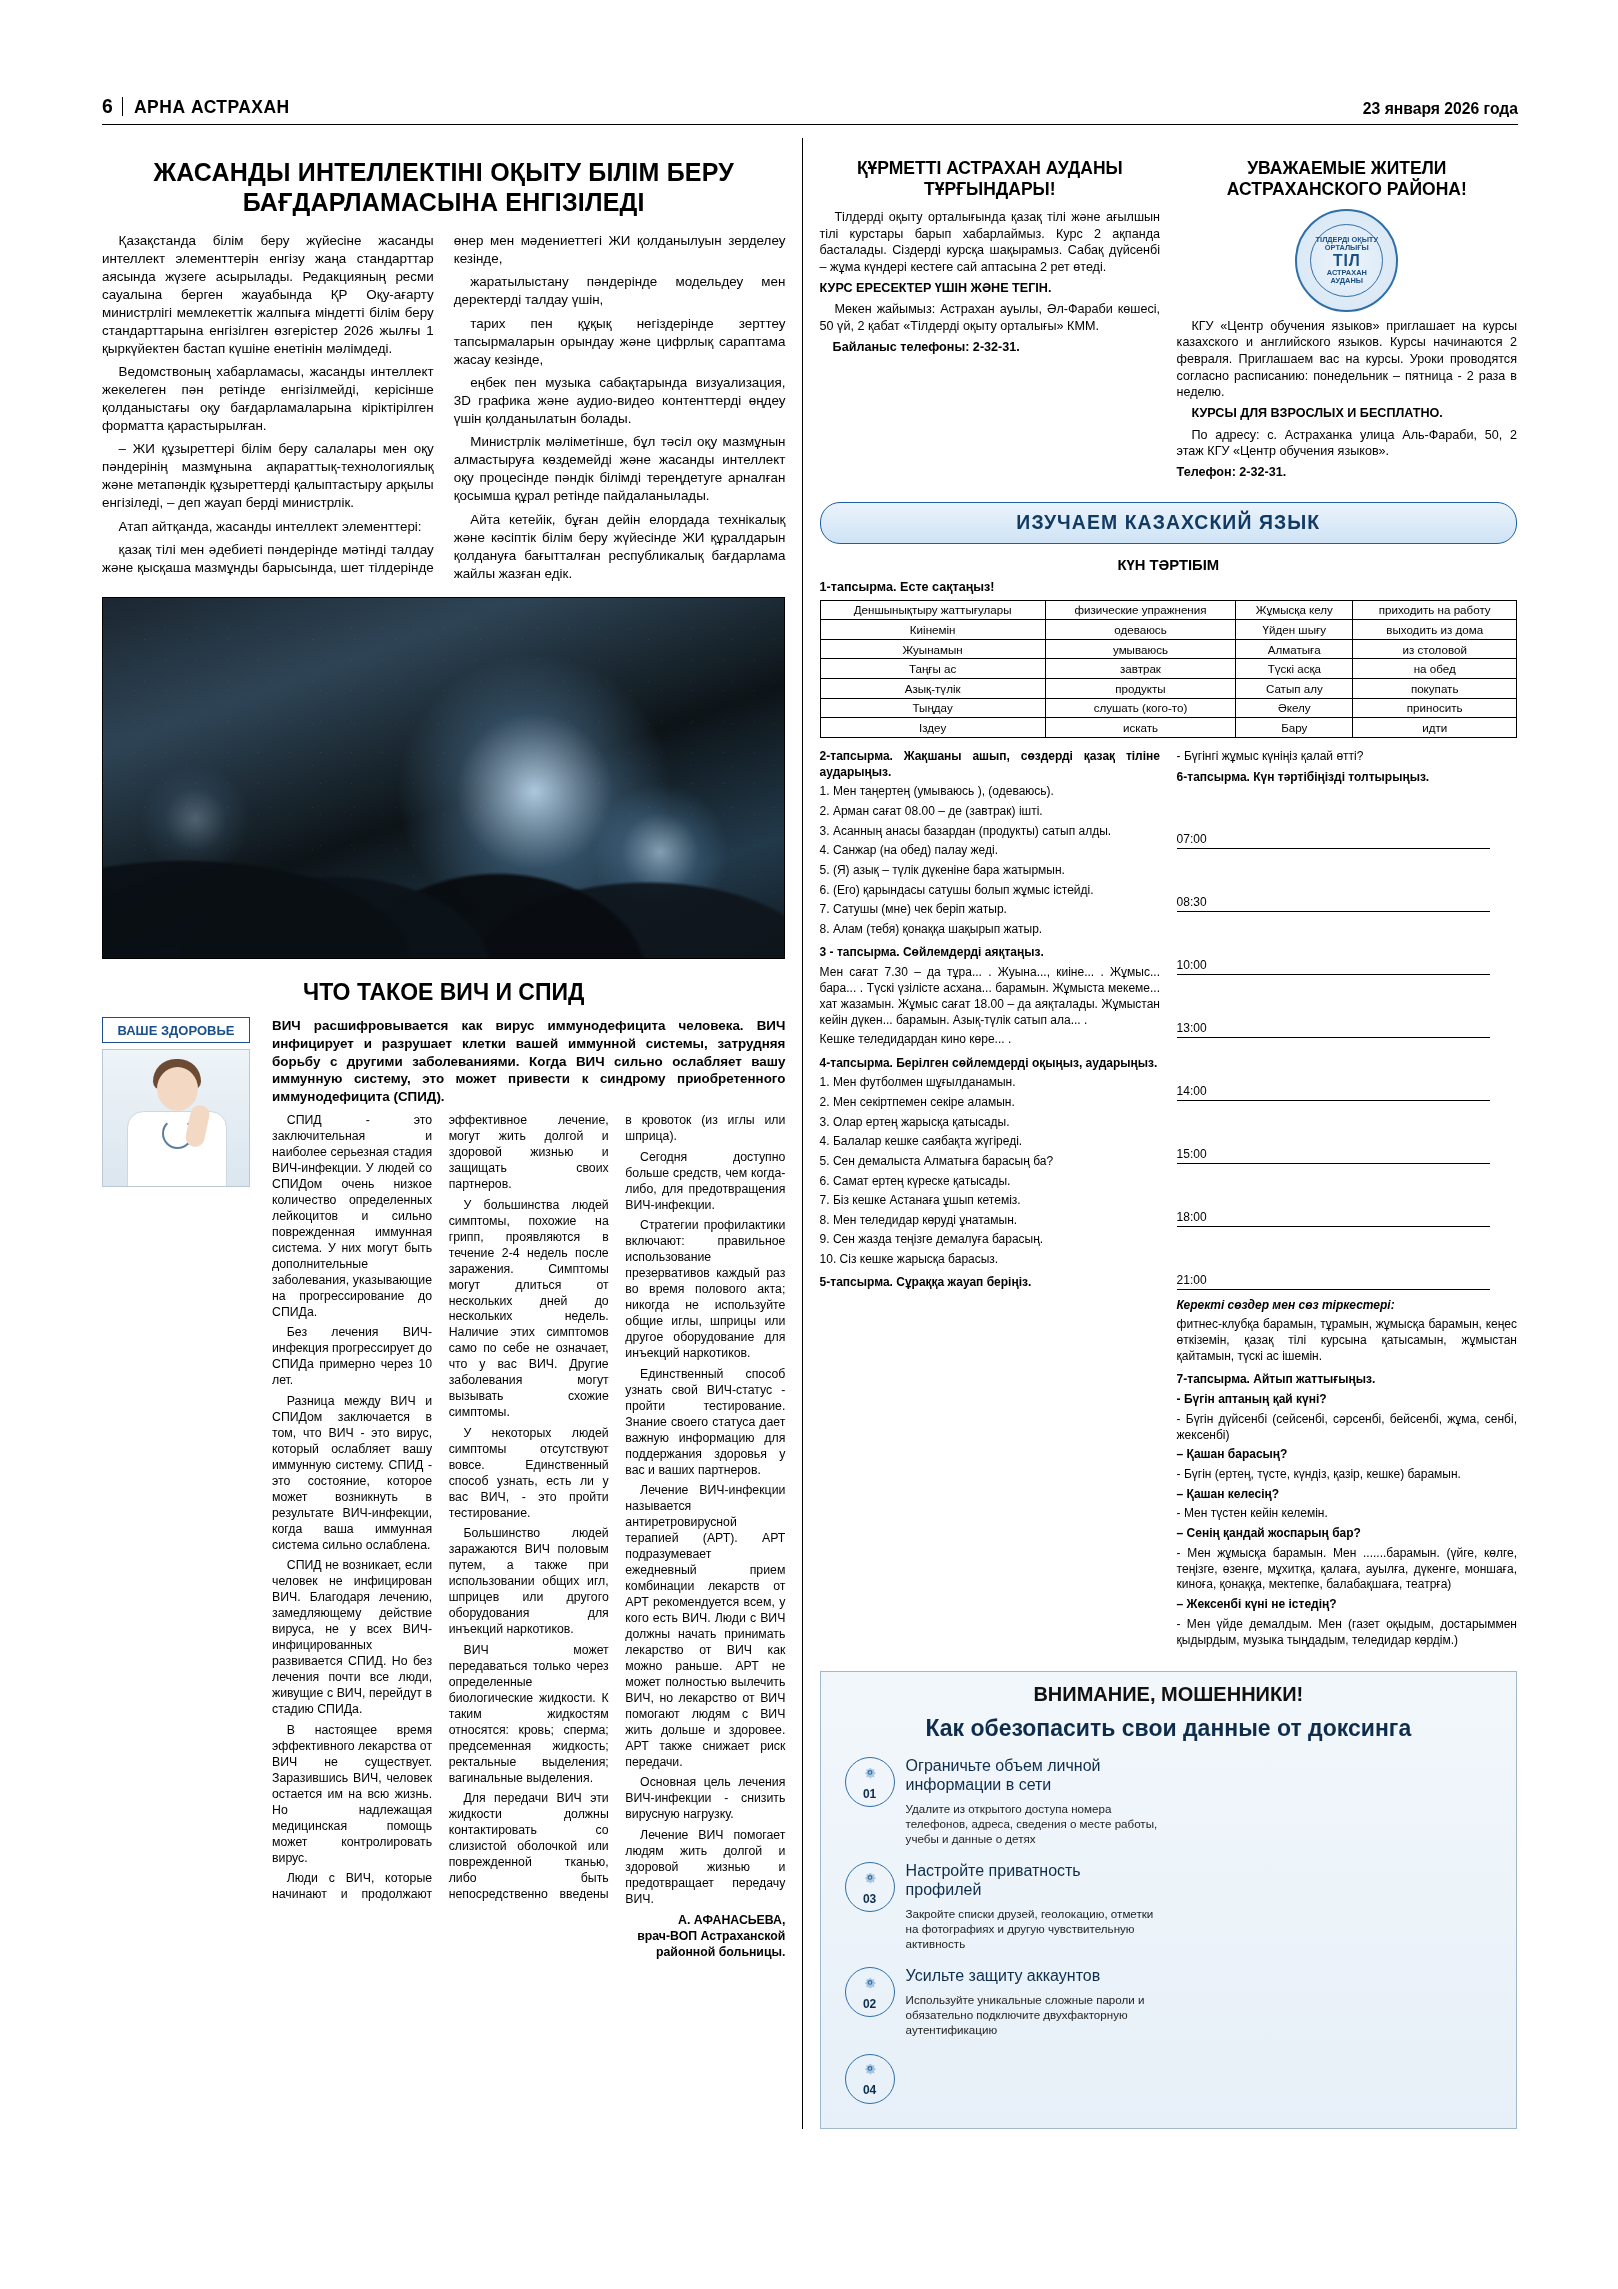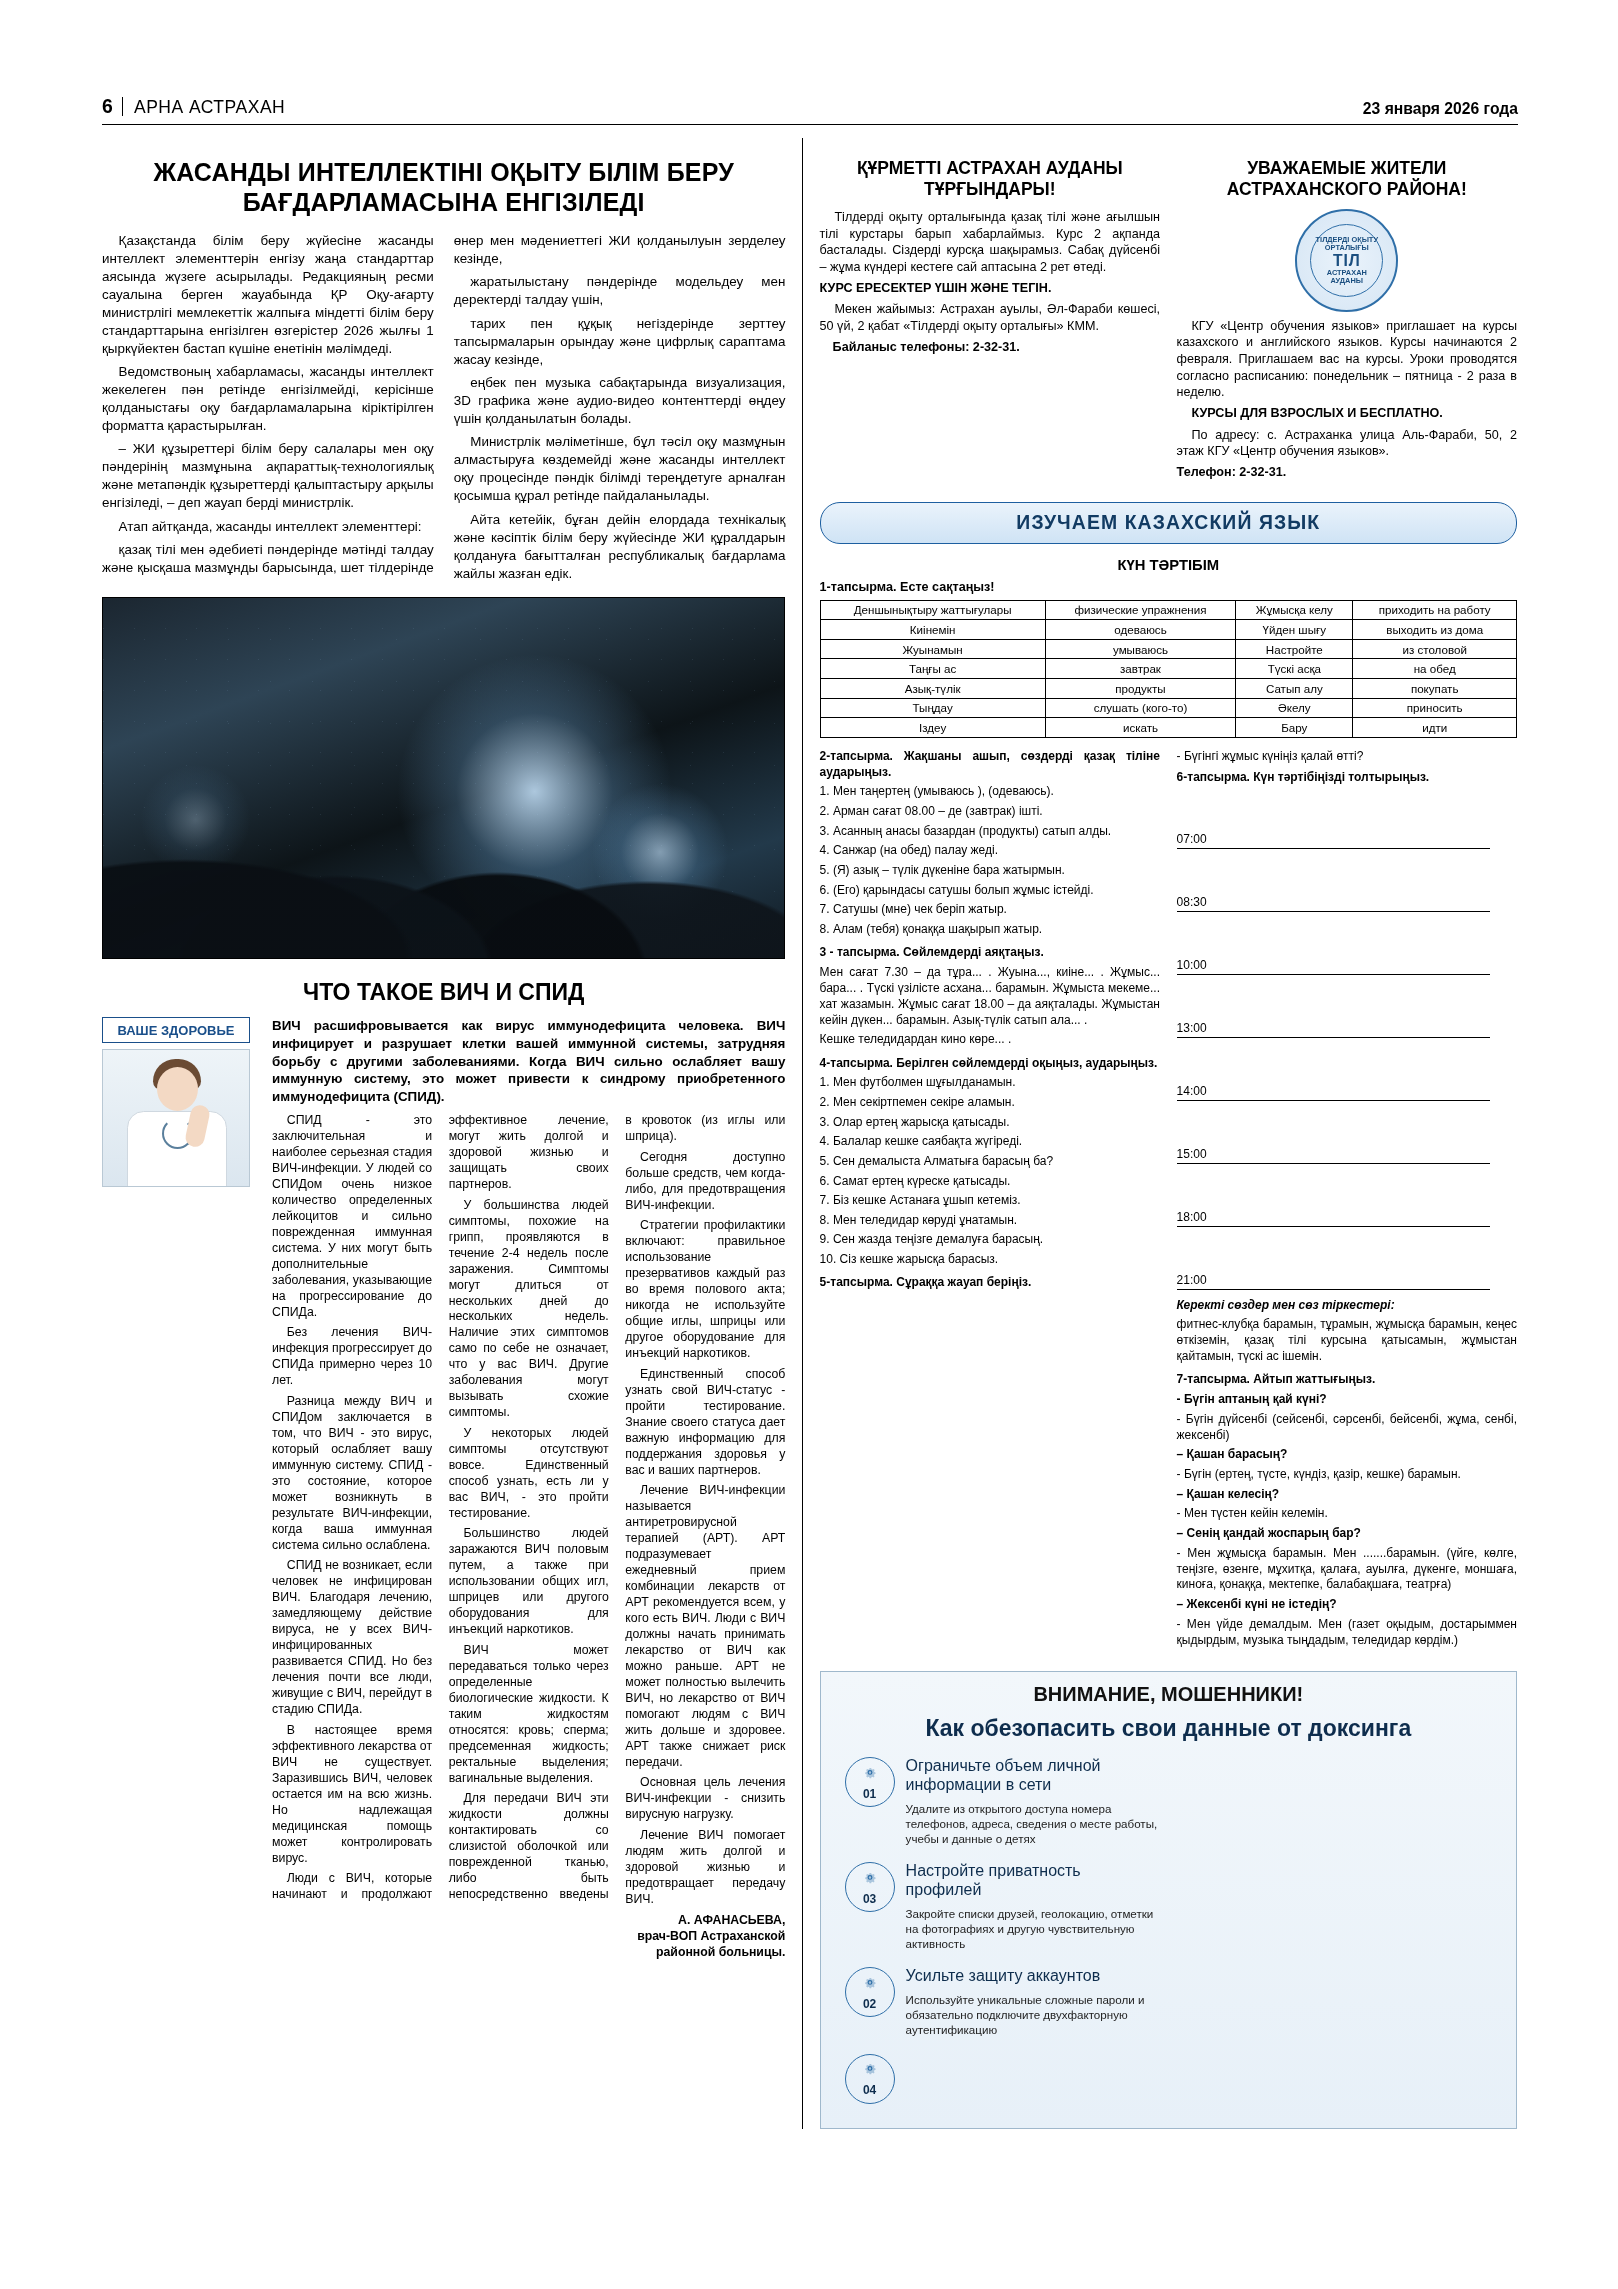--- a/index.html
+++ b/index.html
@@ -30,21 +30,21 @@
     padding-bottom: 5.5px;
   }
   .masthead-left { display: flex; align-items: baseline; gap: 11px; }
   .page-num {
     font-size: 19.4px;
     font-weight: bold;
     border-right: 0.9px solid #000;
     padding-right: 9.2px;
     line-height: 1;
   }
-  .paper-name { font-size: 17.5px; font-weight: normal; letter-spacing: 0.5px; }
+  .paper-name { font-size: 17.5px; font-weight: bold; letter-spacing: 0.5px; }
   .issue-date { font-size: 15.7px; font-weight: bold; }
 
   
   .content {
     position: absolute;
     left: 102px;
     top: 138px;
     width: 1416px;
   }
   .cols {
@@ -358,21 +358,21 @@
             </tr>
             <tr>
               <td>Киінемін</td>
               <td>одеваюсь</td>
               <td>Үйден шығу</td>
               <td>выходить из дома</td>
             </tr>
             <tr>
               <td>Жуынамын</td>
               <td>умываюсь</td>
-              <td>Настройте</td>
+              <td>Алматыға</td>
               <td>из столовой</td>
             </tr>
             <tr>
               <td>Таңғы ас</td>
               <td>завтрак</td>
               <td>Түскі асқа</td>
               <td>на обед</td>
             </tr>
             <tr>
               <td>Азық-түлік</td>

